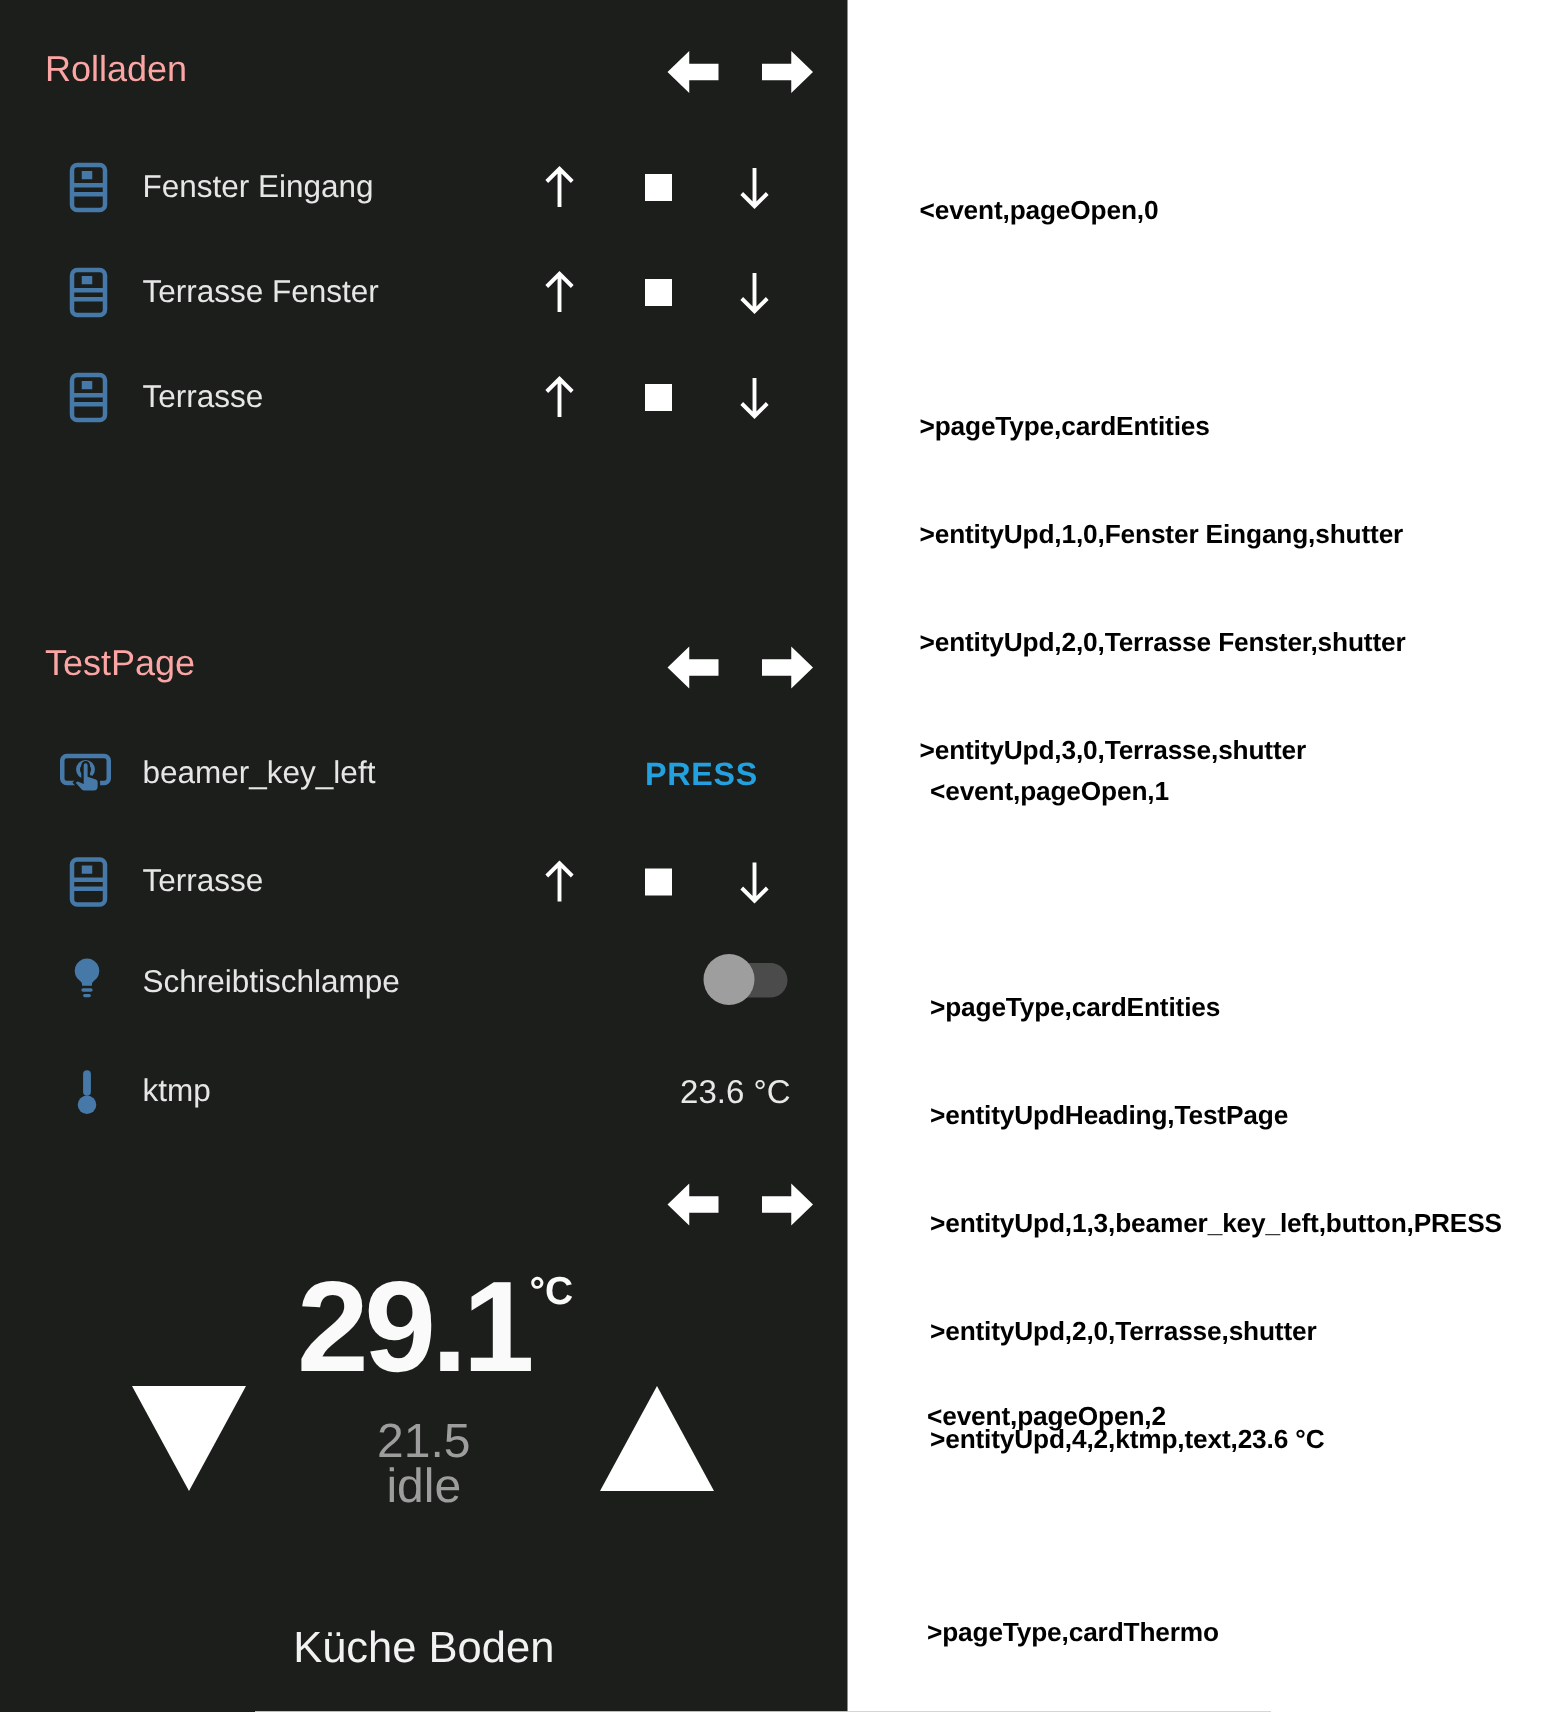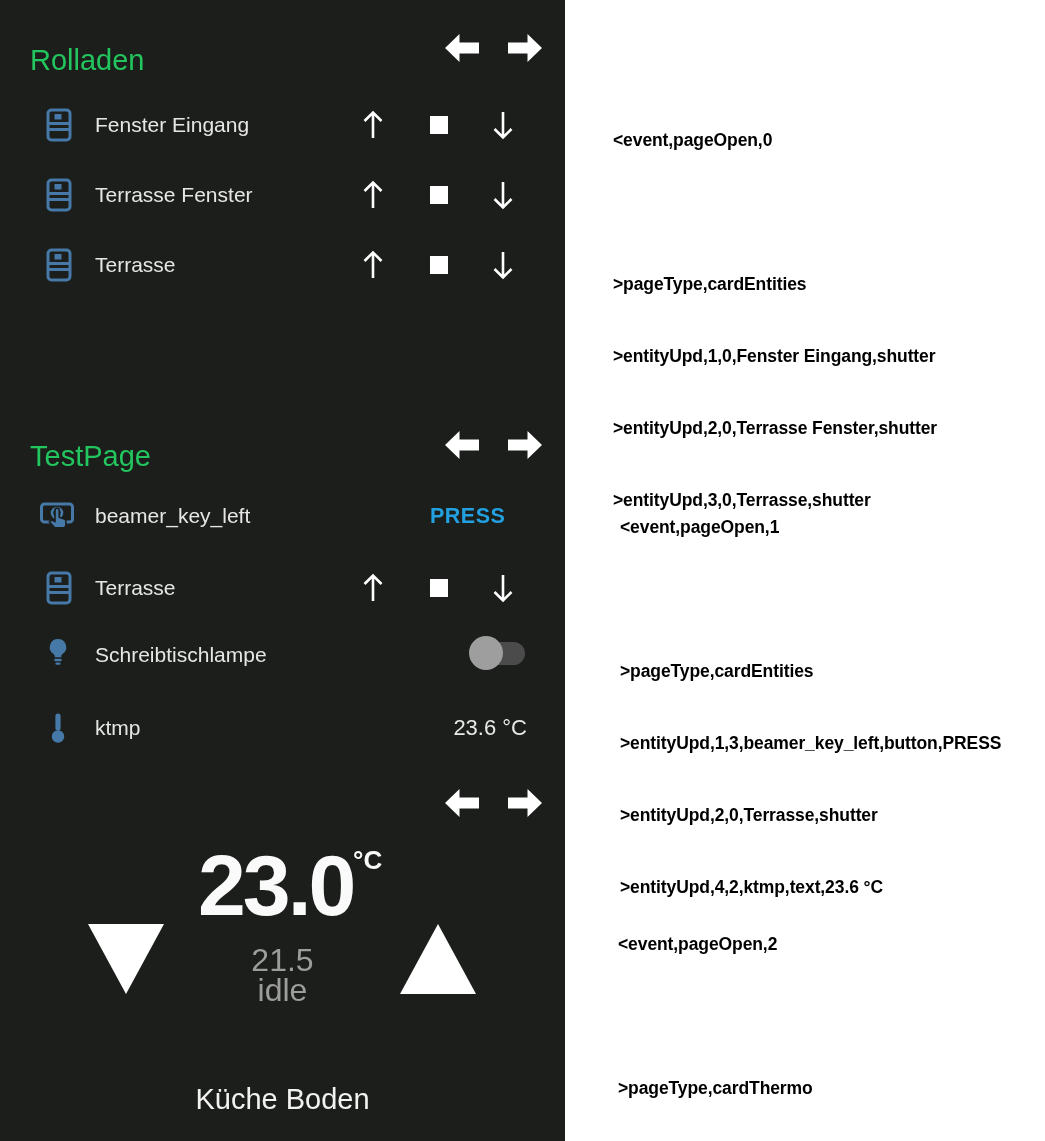--- a/index.html
+++ b/index.html
@@ -1,20 +1,20 @@
 <!DOCTYPE html>
 <html><head>
 <meta charset="utf-8">
 <style>
   html,body{margin:0;padding:0;background:#ffffff;}
   .stage{position:relative;width:1045px;height:1141px;background:#ffffff;overflow:hidden;
          font-family:"Liberation Sans",sans-serif;}
   .panel{position:absolute;left:0;top:0;width:565px;height:1141px;background:#1b1e1a;}
   .abs{position:absolute;}
-  .heading{color:#22c55e;font-size:29px;font-weight:400;line-height:34px;letter-spacing:0;margin-top:13px;}
+  .heading{color:#fca5a5;font-size:24px;font-weight:400;line-height:34px;letter-spacing:0;}
   .entity-label{color:#e6e6e6;font-size:21px;font-weight:400;line-height:27px;white-space:nowrap;}
   .stop-square{width:18px;height:18px;background:#ffffff;}
   .press-label{color:#22a0df;font-size:21.5px;font-weight:600;letter-spacing:0.5px;}
   .value-label{color:#e8e8e8;font-size:22px;font-weight:400;text-align:right;white-space:nowrap;}
   .toggle-track{width:53px;height:23px;border-radius:12px;background:#4b4b4b;}
   .toggle-knob{width:34px;height:34px;border-radius:50%;background:#9e9e9e;}
   .big-temp{color:#fafafa;font-size:86px;font-weight:700;letter-spacing:-3px;line-height:1;white-space:nowrap;}
   .temp-unit{color:#fafafa;font-size:26px;font-weight:700;line-height:1;}
   .center-text{left:0;width:565px;text-align:center;}
   .gray-text{color:#9d9d9d;font-size:32px;font-weight:400;line-height:28px;}
@@ -179,21 +179,21 @@
         <svg width="36" height="30" viewBox="0 0 36 30">
             <path d="M15.5 1 L1 15 L15.5 29 V20.5 H35 V9.5 H15.5 Z" fill="#ffffff"></path>
           </svg>
       </div>
       <div class="abs" style="left:507px;top:788px">
         <svg width="36" height="30" viewBox="0 0 36 30">
             <path d="M20.5 1 L35 15 L20.5 29 V20.5 H1 V9.5 H20.5 Z" fill="#ffffff"></path>
           </svg>
       </div>
 
-      <div class="abs big-temp" style="left:198px;top:842px">23.0</div>
+      <div class="abs big-temp" style="left:198px;top:842px">29.1</div>
       <div class="abs temp-unit" style="left:353px;top:847px">°C</div>
 
       <div class="abs" style="left:86px;top:922px">
         <svg width="80" height="74" viewBox="0 0 80 74">
             <path d="M2 2 H78 L40 72 Z" fill="#ffffff"></path>
           </svg>
       </div>
       <div class="abs" style="left:398px;top:922px">
         <svg width="80" height="74" viewBox="0 0 80 74">
             <path d="M40 2 L78 72 H2 Z" fill="#ffffff"></path>
@@ -212,20 +212,21 @@
     <div class="code-line">&gt;pageType,cardEntities</div>
     <div class="code-line">&gt;entityUpd,1,0,Fenster Eingang,shutter</div>
     <div class="code-line">&gt;entityUpd,2,0,Terrasse Fenster,shutter</div>
     <div class="code-line">&gt;entityUpd,3,0,Terrasse,shutter</div>
   </div>
 
   <div class="code-block" style="left:620px;top:467px">
     <div class="code-line">&lt;event,pageOpen,1</div>
     <div class="code-line"></div>
     <div class="code-line">&gt;pageType,cardEntities</div>
+    <div class="code-line">&gt;entityUpdHeading,TestPage</div>
     <div class="code-line">&gt;entityUpd,1,3,beamer_key_left,button,PRESS</div>
     <div class="code-line">&gt;entityUpd,2,0,Terrasse,shutter</div>
     <div class="code-line">&gt;entityUpd,4,2,ktmp,text,23.6 °C</div>
   </div>
 
   <div class="code-block" style="left:618px;top:884px">
     <div class="code-line">&lt;event,pageOpen,2</div>
     <div class="code-line"></div>
     <div class="code-line">&gt;pageType,cardThermo</div>
     

